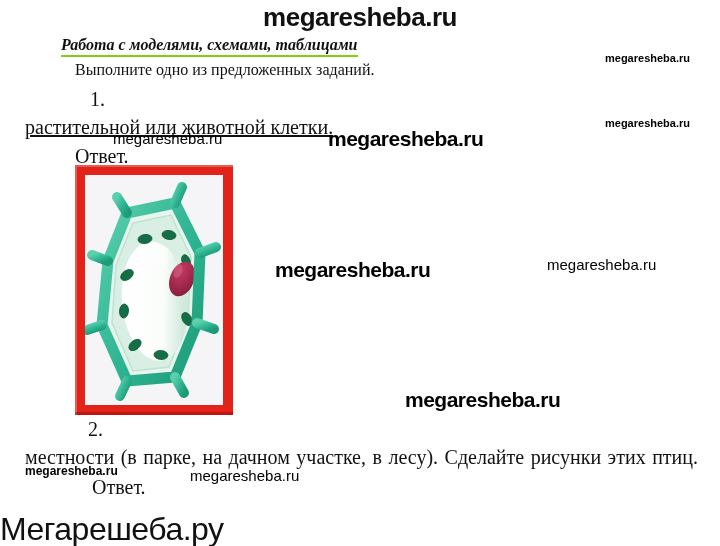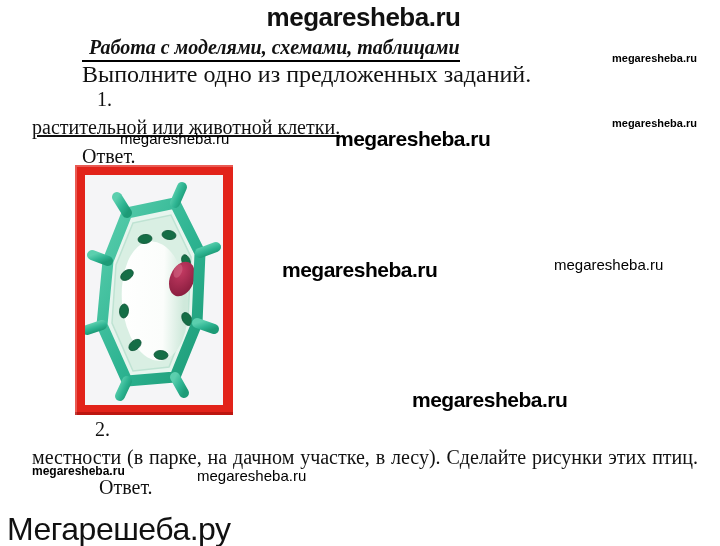--- a/index.html
+++ b/index.html
@@ -1,29 +1,29 @@
 <!DOCTYPE html>
 <html style="--frame: #e2231a; --photo-bg: #f5f5f7; --cell-wall: #2eb492; --cell-wall-dark: #1d9b77; --cell-wall-light: #5bcfae; --cell-fill: #e7f5ee; --cytoplasm: #d9efe3; --chloroplast: #156e46; --nucleus: #9c2048; --nucleus-light: #c43a62; --vacuole: #fbfdfb; --vacuole-shade: #cfe9db;"><head>
 <meta charset="utf-8">
 <style>
   html,body{margin:0;padding:0;background:#fff;}
   #page{position:relative;width:720px;height:546px;background:#ffffff;overflow:hidden;
         font-family:"Liberation Serif","DejaVu Serif",serif;color:#111;}
-  .abs{position:absolute;padding-left:7px;}
+  .abs{position:absolute;}
   .serif{font-family:"Liberation Serif","DejaVu Serif",serif;}
   .sans{font-family:"Liberation Sans","DejaVu Sans",sans-serif;}
 
   .brand-top{left:0;right:0;top:2px;text-align:center;font-weight:bold;font-size:26px;
              letter-spacing:-0.5px;}
   .brand-bottom{left:0;right:0;top:511px;text-align:left;font-weight:normal;font-size:32px;
              letter-spacing:-0.5px;}
 
-  .heading{left:82px;top:36px;font-size:20px;font-weight:bold;font-style:italic;
-           border-bottom:2px solid #000000;padding-bottom:1px;}
-  .intro{left:75px;top:61px;font-size:24px;text-align:center;}
+  .heading{left:61px;top:36px;font-size:16px;font-weight:bold;font-style:italic;
+           border-bottom:2px solid #84cc16;padding-bottom:1px;}
+  .intro{left:75px;top:61px;font-size:16px;text-align:center;}
 
   .taskline{display:flex;font-size:20px;line-height:24px;}
   .task1-l1{left:90px;right:23px;top:87px;}
   .task2-l1{left:88px;right:23px;top:417px;}
   .tasknum{flex:0 0 62px;}
   .tasktext{flex:1 1 auto;text-align:justify;text-align-last:justify;}
   .task1-l2{left:25px;top:116px;font-size:20px;text-decoration:underline;}
   .task2-l2{left:25px;right:22px;top:446px;font-size:20px;text-align:justify;text-align-last:justify;}
   .answer1{left:75px;top:145px;font-size:20px;}
   .answer2{left:92px;top:476px;font-size:20px;}

